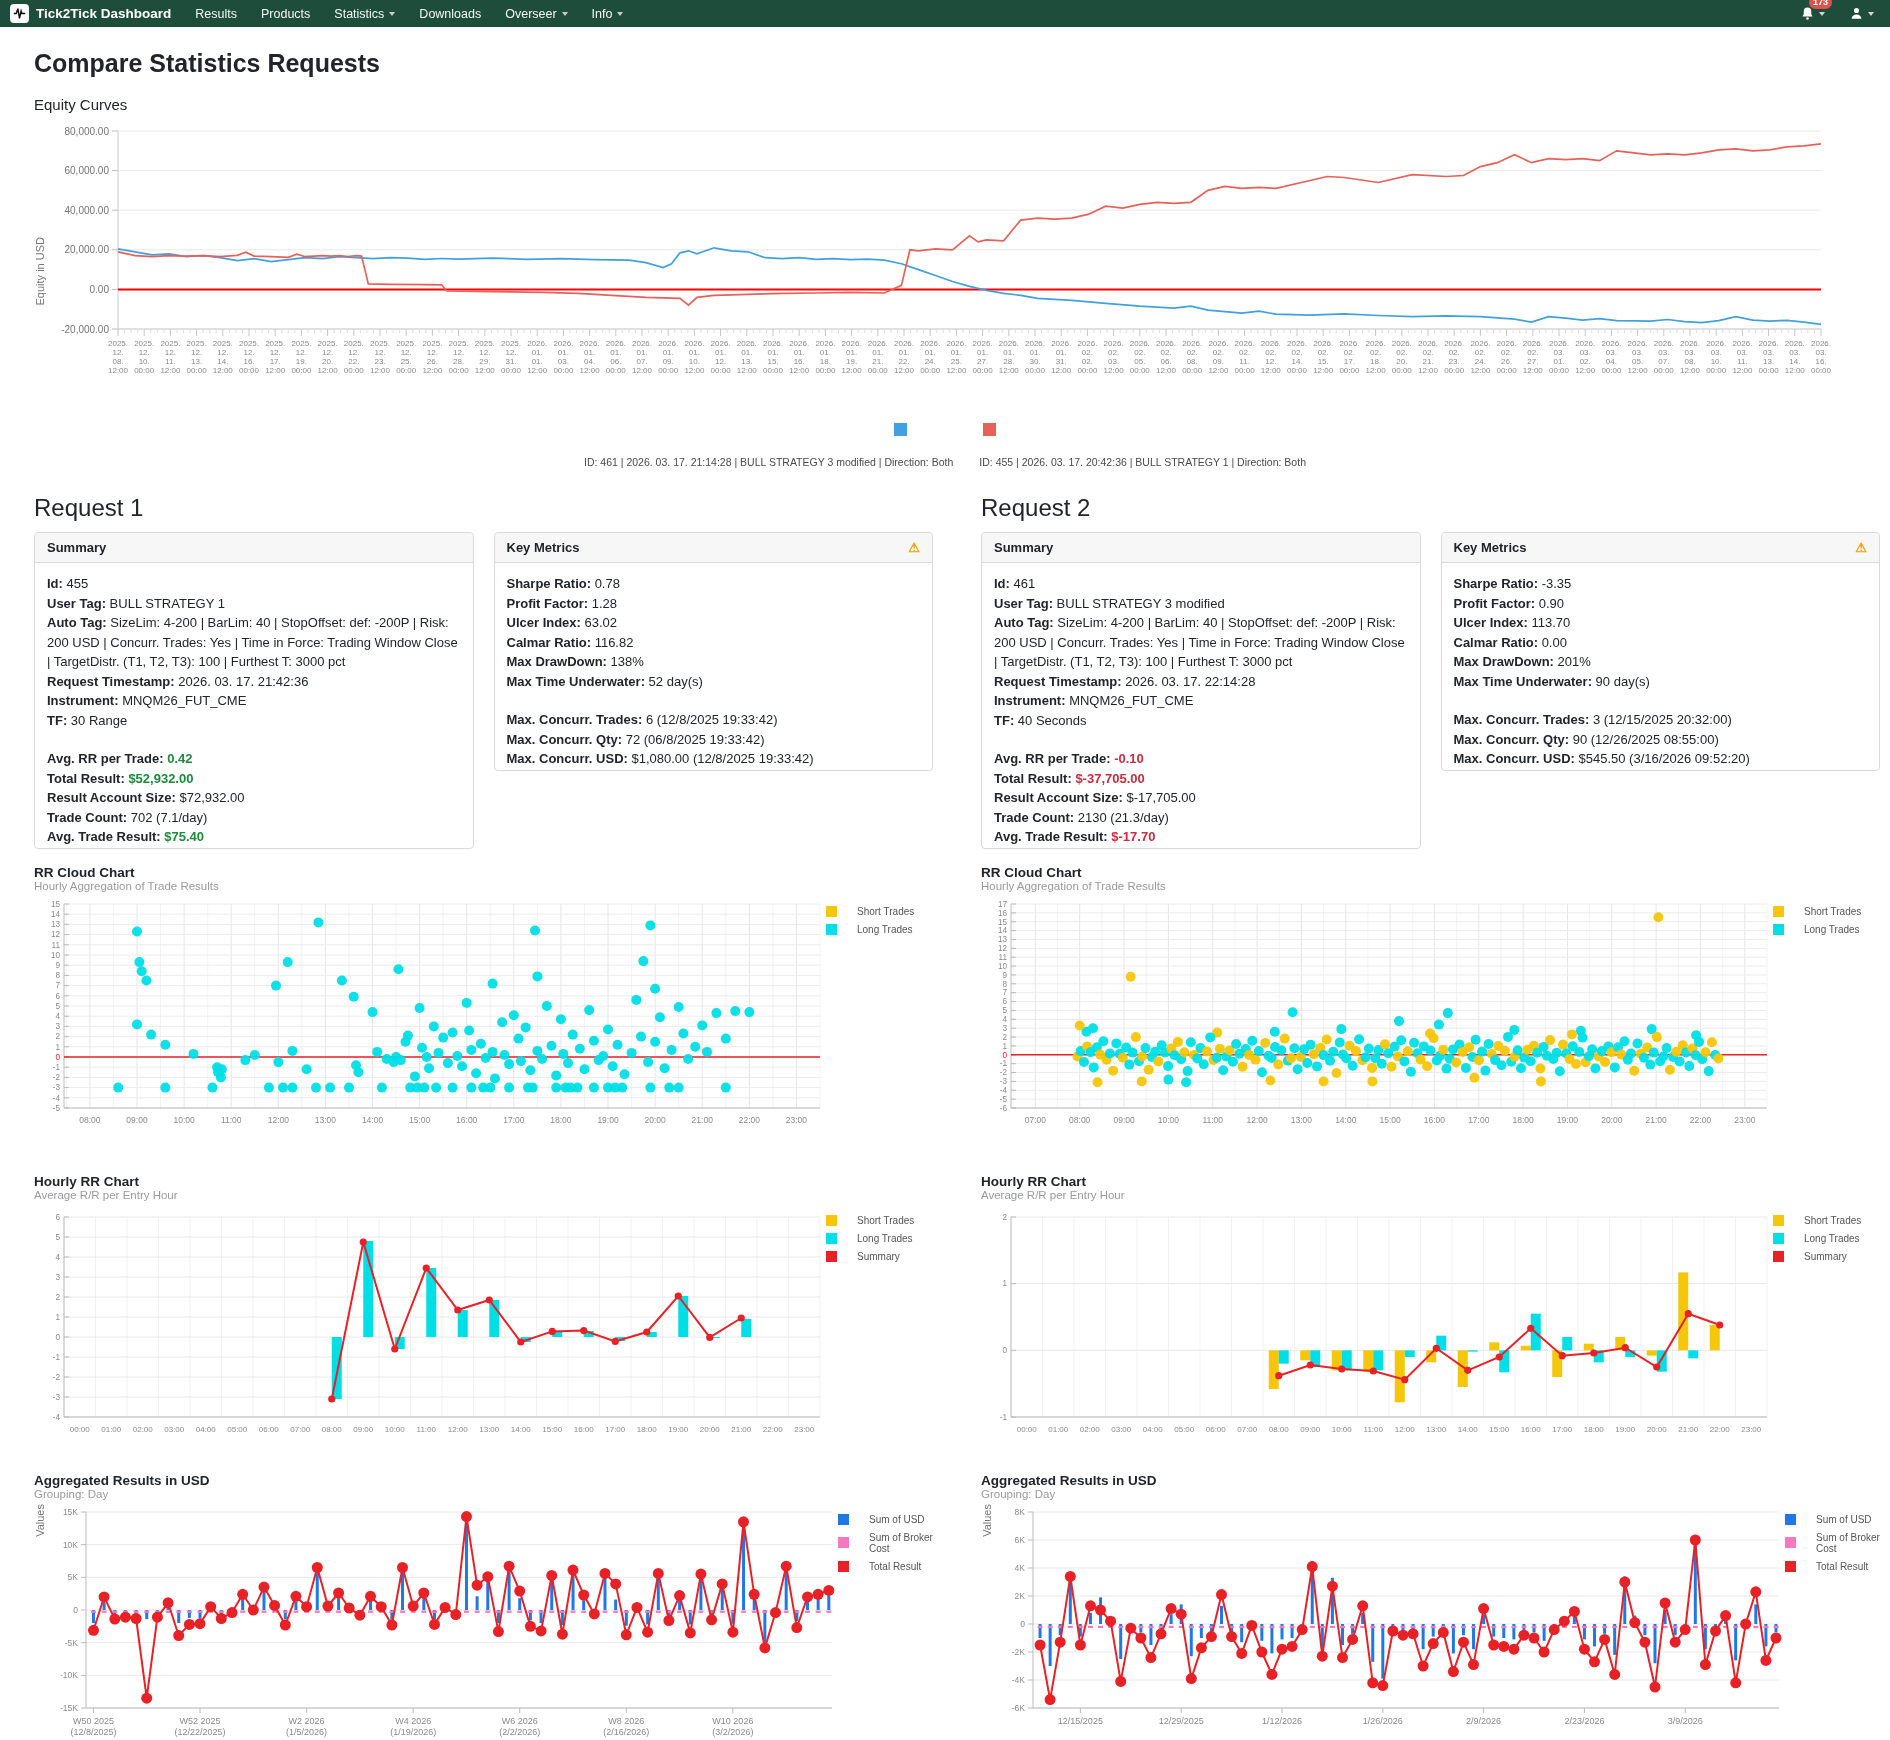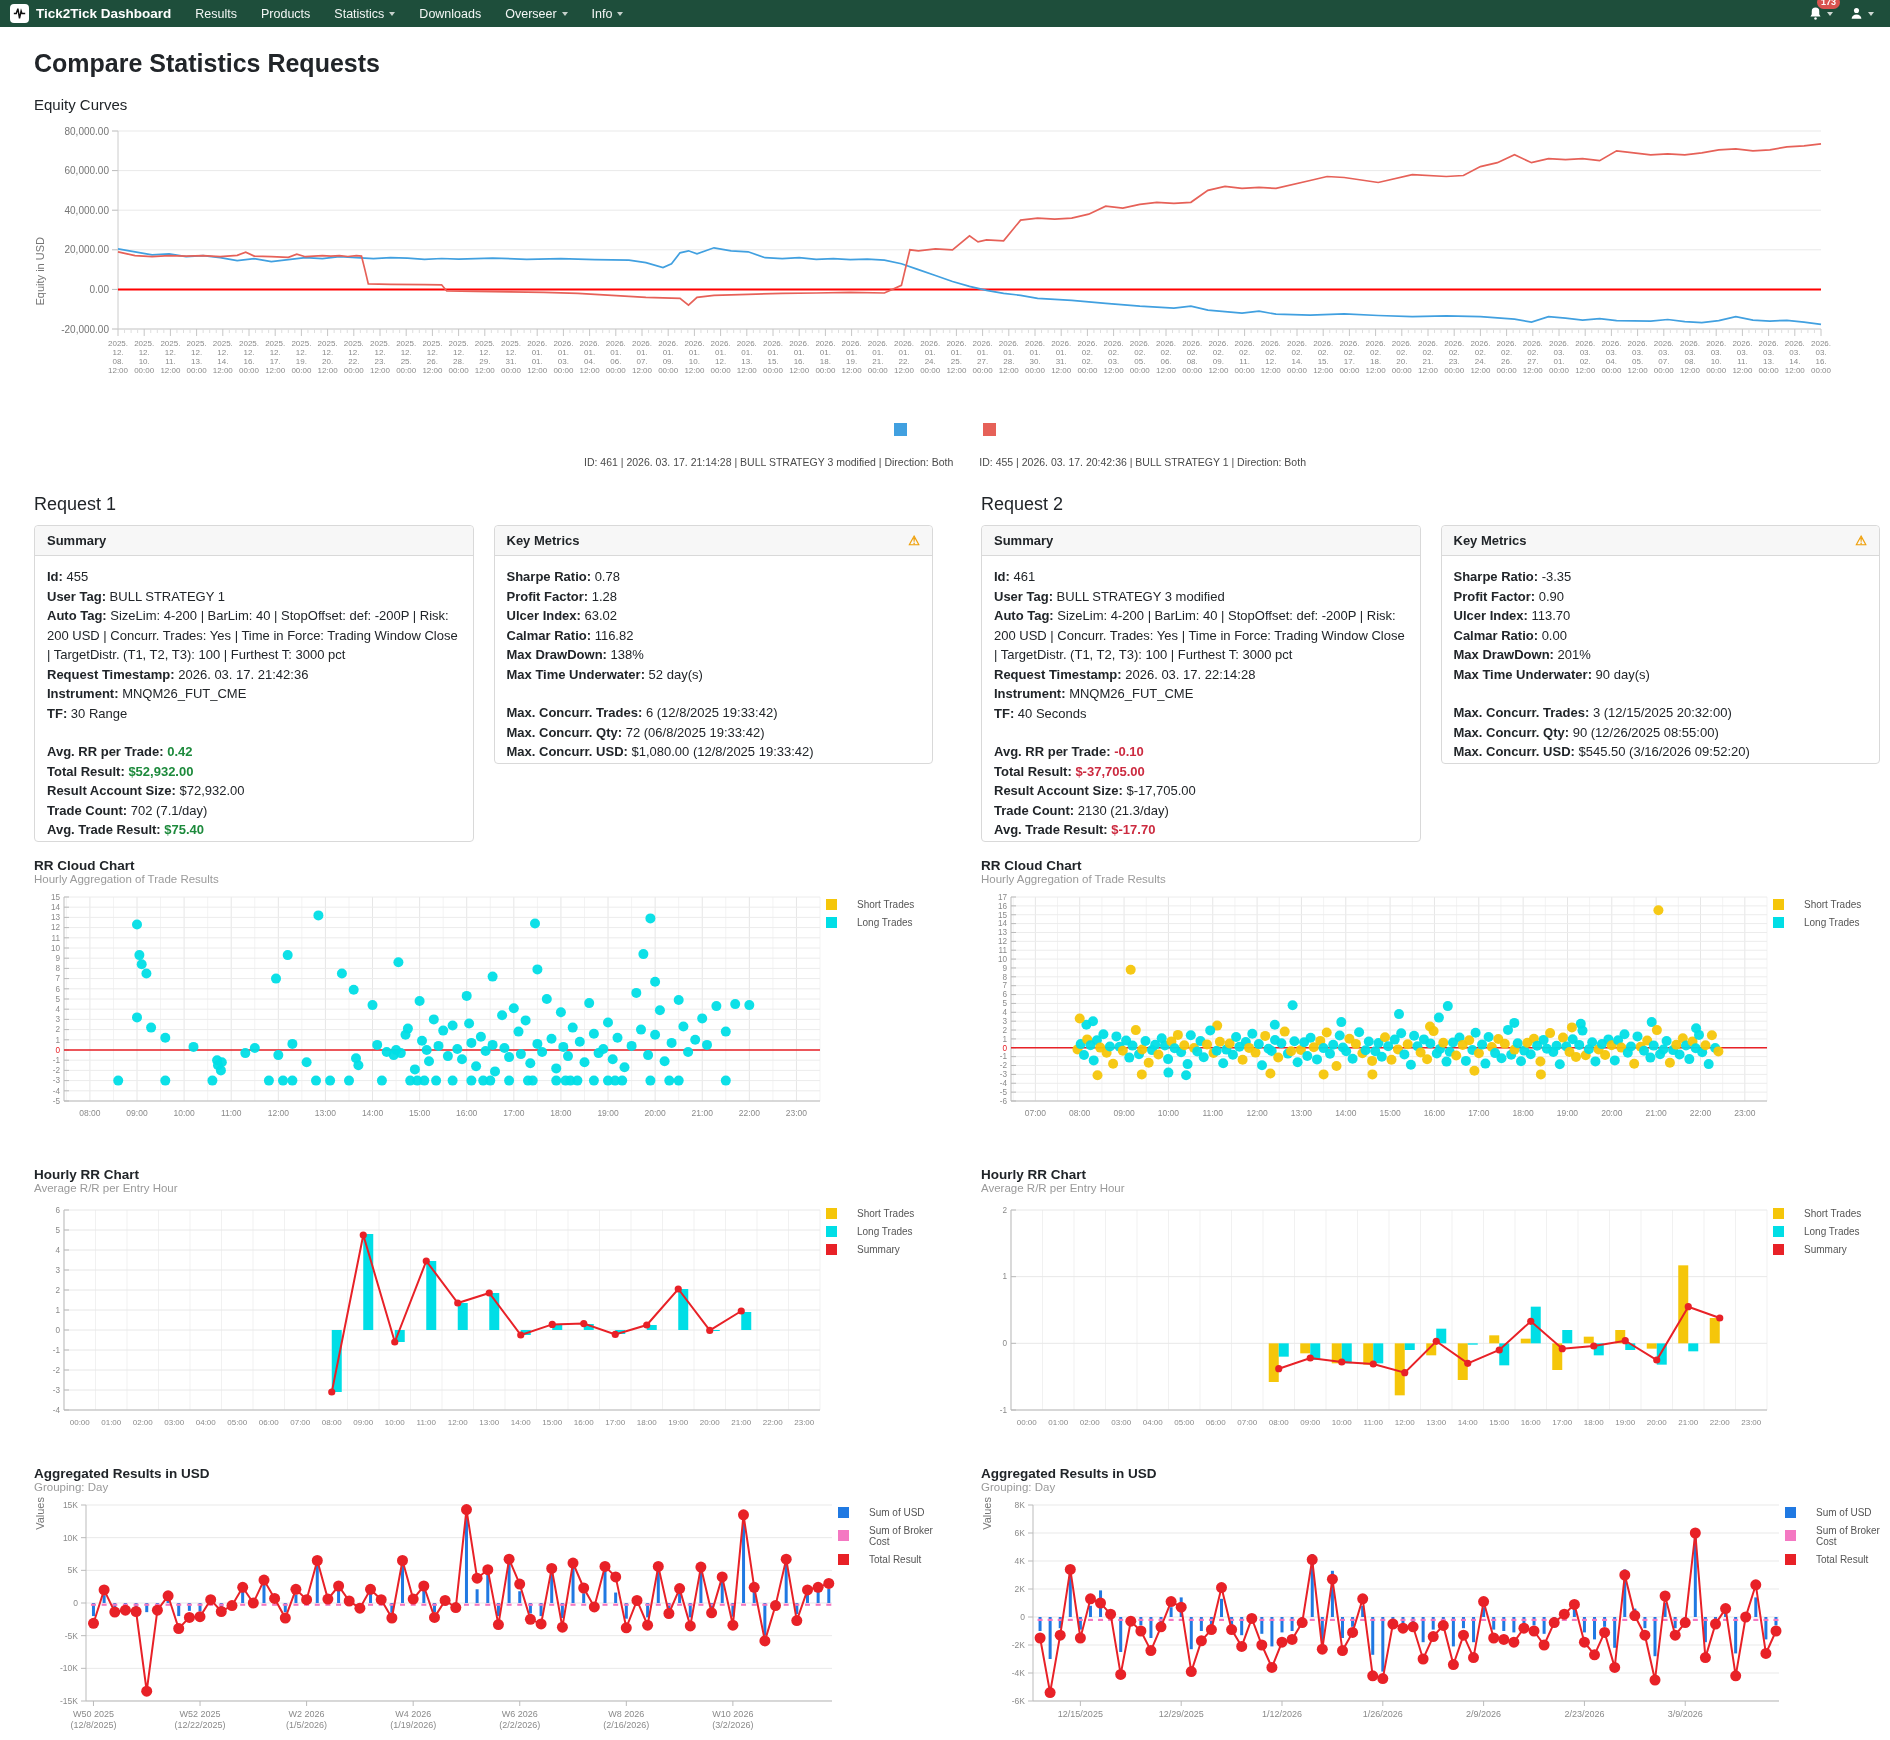--- a/index.html
+++ b/index.html
@@ -6,29 +6,29 @@
   body { margin:0; background:#fff; color:#212529; font-family:"Liberation Sans", sans-serif; }
   svg text { font-family:"Liberation Sans", sans-serif; }
 
   
   .navbar { height:27px; background:#1e4e3b; display:flex; align-items:center; padding:0 10px; color:#fff; }
   .brand { display:flex; align-items:center; gap:7px; font-size:13.5px; font-weight:700; cursor:pointer; }
   .logo { width:19px; height:19px; background:#fff; border-radius:4px; display:flex; align-items:center; justify-content:center; }
   .nav-items { display:flex; margin-left:24px; gap:24px; font-size:12.5px; }
   .nav-item { display:flex; align-items:center; gap:5px; cursor:pointer; opacity:.95; }
   .caret { width:0; height:0; border-left:3.5px solid transparent; border-right:3.5px solid transparent; border-top:4px solid #cfd8d3; }
-  .nav-right { margin-left:auto; display:flex; align-items:center; gap:16px; padding-right:6px; }
+  .nav-right { margin-left:auto; display:flex; align-items:center; gap:24px; padding-right:6px; }
   .icon-wrap { position:relative; display:flex; align-items:center; gap:4px; cursor:pointer; }
   .badge { position:absolute; top:-10px; left:9px; background:#d9534f; color:#fff; font-size:9px; line-height:1; border-radius:8px; padding:2px 4px; font-weight:700; }
 
   
   .content { padding:6px 34px 28px; }
   h1 { font-size:25px; font-weight:600; margin:16px 0 18px; }
   h2.section { font-size:15px; font-weight:400; margin:6px 0 8px; }
-  h2.req-title { font-size:18px; font-weight:400; margin:26px 0 10px; }
+  h2.req-title { font-size:24px; font-weight:400; margin:26px 0 10px; }
 
   .eq-wrap { display:flex; align-items:center; }
   .ylab { writing-mode:vertical-rl; transform:rotate(180deg); font-size:11px; color:#757575; text-align:center; }
 
   .eq-legend { display:flex; flex-direction:column; align-items:center; gap:20px; margin-top:2px; }
   .eq-legend-squares { display:flex; gap:76px; }
   .eq-sq { width:13px; height:13px; }
   .eq-legend-texts { display:flex; gap:26px; font-size:10.5px; color:#4a4a4a; }
 
   .req-grid { display:grid; grid-template-columns:1fr 1fr; column-gap:48px; }

